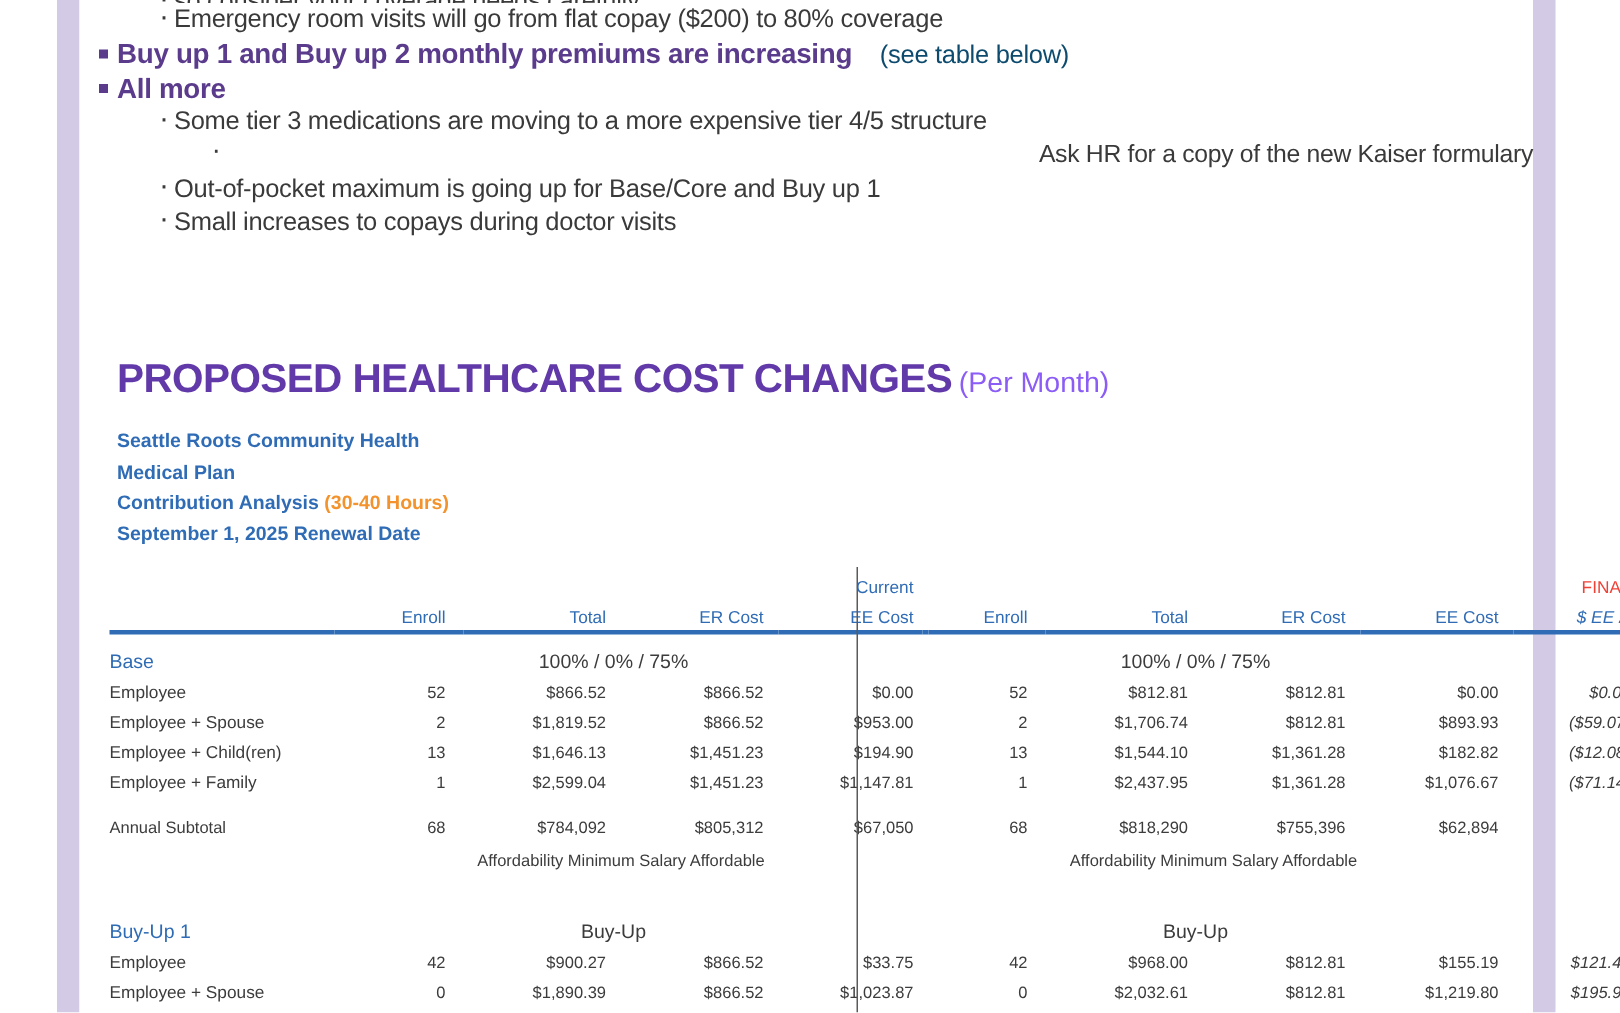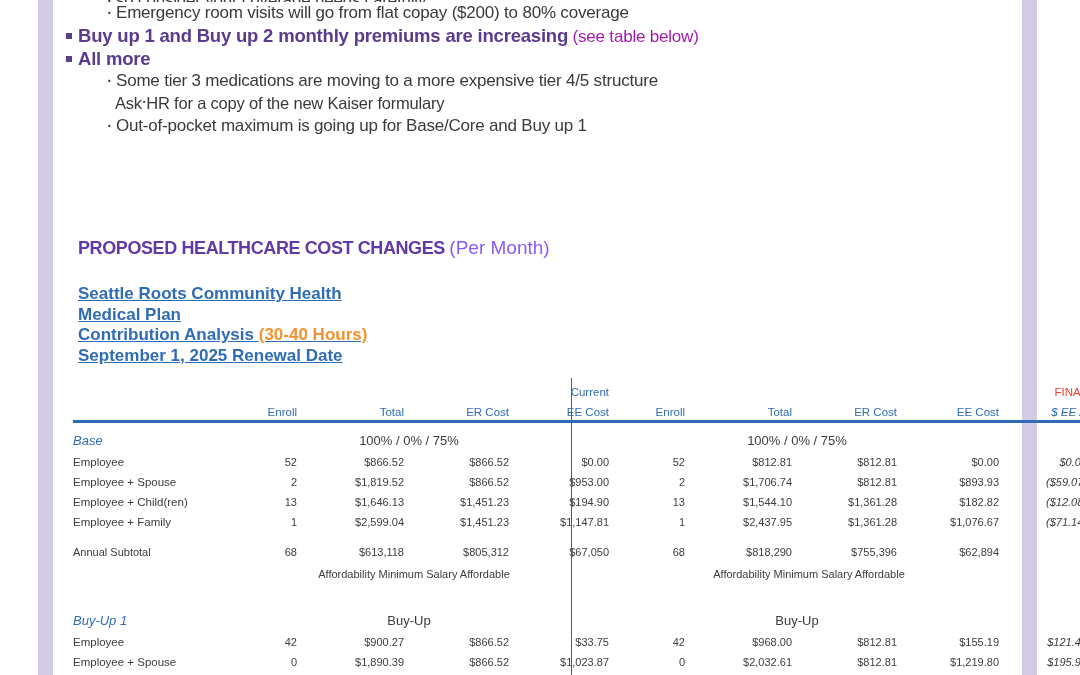--- a/index.html
+++ b/index.html
@@ -62,21 +62,21 @@
   
   .b-sub   { padding-left: 63px; }
   .b-sub::before {
     content: "·";
     position: absolute;
     left: 53px;
     top: -2px;
     font-size: 20px;
     color: #3a3a3a;
   }
-  .b-sub3  { padding-left: 62px; font-size: 16.5px; }
+  .b-sub3  { padding-left: 62px; font-size: 16.5px; text-align: right; }
   .b-sub3::before {
     content: "·";
     position: absolute;
     left: 88px;
     top: -2px;
     font-size: 19px;
     color: #3a3a3a;
   }
 
   
@@ -90,55 +90,55 @@
   .b-head::before {
     content: "";
     position: absolute;
     left: 13px;
     top: 8px;
     width: 6px;
     height: 6px;
     background: #5b3b8c;
   }
   .b-head .plain {
-    color: #a21caf;
+    color: #0c4a6e;
     font-weight: normal;
     font-size: 17px;
+    margin-left: 14px;
   }
 
   
   .section-title {
     position: absolute;
     left: 25px;
     top: 237px;
     white-space: nowrap;
   }
   .section-title .main {
     color: #6239a8;
     font-weight: bold;
-    font-size: 18px;
+    font-size: 27px;
     letter-spacing: -0.4px;
   }
   .section-title .sub {
     color: #8b5cf6;
     font-size: 19px;
     font-weight: normal;
   }
 
   
   .meta {
     position: absolute;
     left: 25px;
     top: 284px;
-    font-size: 17px;
+    font-size: 13px;
     font-weight: bold;
     color: #2f6cb5;
     line-height: 20.5px;
     white-space: nowrap;
-    text-decoration: underline;
   }
   .meta .hours { color: #f3932d; }
 
   
   .cost-table {
     position: absolute;
     left: 20px;
     top: 378px;
     width: 885px;
     border-collapse: collapse;
@@ -190,21 +190,20 @@
     border-top: 3px solid #2f6cb5;
     height: 3px;
     padding: 0 !important;
   }
 
   .plan-row td { height: 19px; padding-top: 3px !important; }
   .plan-name {
     color: #2f6cb5;
     font-weight: bold;
     font-size: 13px;
-    font-style: italic;
   }
   .plan-split {
     font-weight: bold;
     font-size: 13px;
     color: #3c3c3c;
     text-align: center;
   }
 
   .data-row td { height: 20px; }
   .data-row .c-label { font-size: 11.5px; }
@@ -248,20 +247,21 @@
 <div class="page-body">
 
   <div class="bullets" id="bullets">
       <div class="b-line b-sub clipped"><span>so consider your coverage needs carefully</span></div>
       <div class="b-line b-sub"><span>Emergency room visits will go from flat copay ($200) to 80% coverage</span></div>
       <div class="b-line b-head"><span>Buy up 1 and Buy up 2 monthly premiums are increasing</span><span class="plain"> (see table below)</span></div>
       <div class="b-line b-head"><span>All more</span></div>
       <div class="b-line b-sub"><span>Some tier 3 medications are moving to a more expensive tier 4/5 structure</span></div>
       <div class="b-line b-sub3"><span>Ask HR for a copy of the new Kaiser formulary</span></div>
       <div class="b-line b-sub"><span>Out-of-pocket maximum is going up for Base/Core and Buy up 1</span></div>
+      <div class="b-line b-sub"><span>Small increases to copays during doctor visits</span></div>
     </div>
 
   <div class="section-title">
     <span class="main">PROPOSED HEALTHCARE COST CHANGES</span>
     <span class="sub">(Per Month)</span>
   </div>
 
   <div class="meta">
     <div>Seattle Roots Community Health</div>
     <div>Medical Plan</div>
@@ -362,21 +362,21 @@
           <td class="c-gap"></td>
           <td class="c-enr2">1</td>
           <td class="c-tot2">$2,437.95</td>
           <td class="c-er2">$1,361.28</td>
           <td class="c-ee2">$1,076.67</td>
           <td class="c-delta delta-val">($71.14)</td>
         </tr>
         <tr class="subtotal-row">
           <td class="c-label">Annual Subtotal</td>
           <td class="c-enr">68</td>
-          <td class="c-tot">$613,118</td>
+          <td class="c-tot">$784,092</td>
           <td class="c-er">$805,312</td>
           <td class="c-ee">$67,050</td>
           <td class="c-gap"></td>
           <td class="c-enr2">68</td>
           <td class="c-tot2">$818,290</td>
           <td class="c-er2">$755,396</td>
           <td class="c-ee2">$62,894</td>
           <td class="c-delta"></td>
         </tr>
         <tr class="afford-row">

